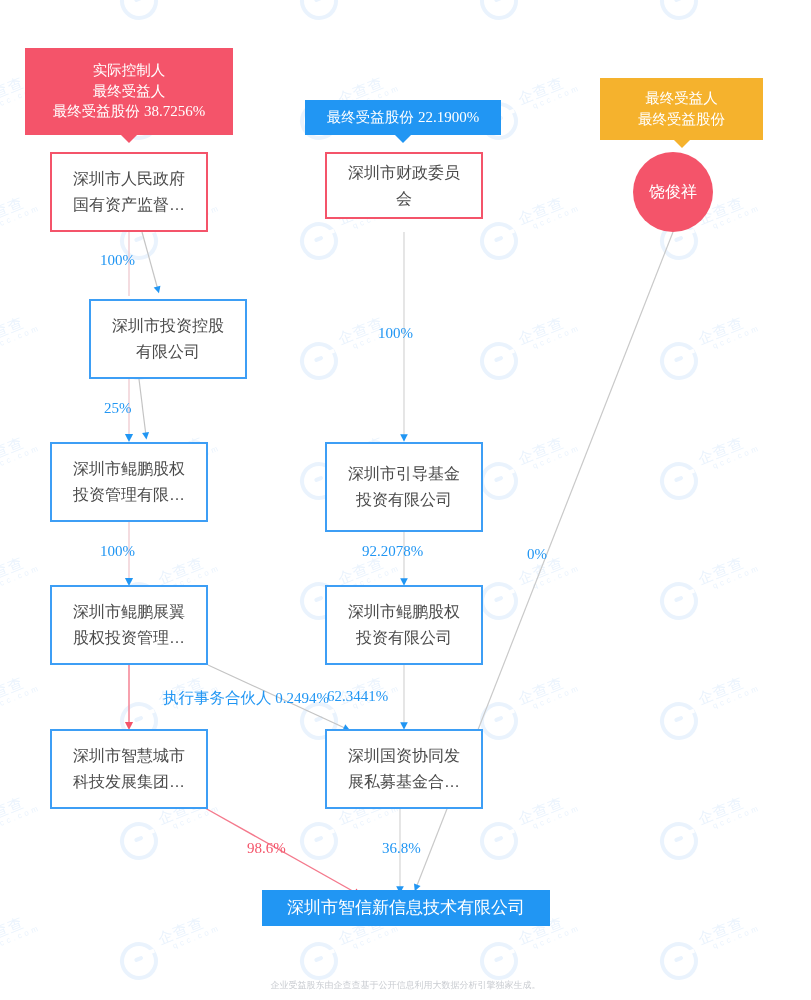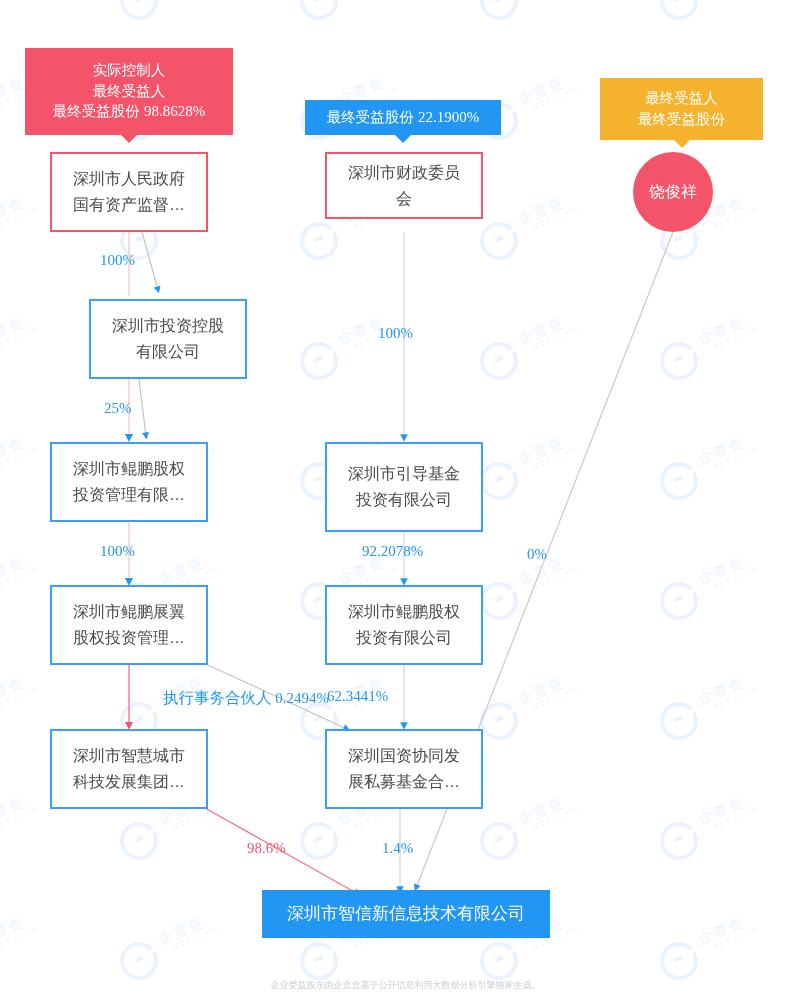--- a/index.html
+++ b/index.html
@@ -346,21 +346,21 @@
     <path d="M400,808 L400,890" stroke="#d8d8d8" stroke-width="1.3" fill="none" marker-end="url(#ar-blue)"></path>
 
     <path d="M673,232 L416,888" stroke="#c9c9c9" stroke-width="1.2" fill="none" marker-end="url(#ar-blue)"></path>
   </svg>
 
   <div class="node banner red" style="left:25px;top:48px;width:208px;height:87px;">
     <div>实际控制人</div>
     <div>最终受益人</div>
     <div>
       <span>最终受益股份</span>
-      <span class="num">98.8628%</span>
+      <span class="num">38.7256%</span>
     </div>
   </div>
 
   <div class="node banner blue" style="left:305px;top:100px;width:196px;height:35px;">
     <div>
       <span>最终受益股份</span>
       <span class="num">22.1900%</span>
     </div>
   </div>
 
@@ -411,21 +411,21 @@
   <div class="node box" style="left:50px;top:729px;width:158px;height:80px;">
     <div>深圳市智慧城市</div>
     <div>科技发展集团…</div>
   </div>
 
   <div class="node box" style="left:325px;top:729px;width:158px;height:80px;">
     <div>深圳国资协同发</div>
     <div>展私募基金合…</div>
   </div>
 
-  <div class="node box target" style="left:262px;top:890px;width:288px;height:48px;">
+  <div class="node box target" style="left:262px;top:890px;width:288px;height:36px;">
     <div>深圳市智信新信息技术有限公司</div>
   </div>
 
   <div class="elabel" style="left:100px;top:252px;">100%</div>
 
   <div class="elabel" style="left:104px;top:400px;">25%</div>
 
   <div class="elabel" style="left:100px;top:543px;">100%</div>
 
   <div class="elabel" style="left:378px;top:325px;">100%</div>
@@ -434,19 +434,19 @@
 
   <div class="elabel" style="left:163px;top:688px;">
     <span class="cn">执行事务合伙人</span>
     <span>0.2494%</span>
   </div>
 
   <div class="elabel" style="left:327px;top:688px;">62.3441%</div>
 
   <div class="elabel pink" style="left:247px;top:840px;">98.6%</div>
 
-  <div class="elabel" style="left:382px;top:840px;">1.4%</div>
+  <div class="elabel" style="left:382px;top:840px;">36.8%</div>
 
   <div class="elabel" style="left:527px;top:546px;">0%</div>
 
   <div id="footer">企业受益股东由企查查基于公开信息利用大数据分析引擎独家生成。</div>
 
 </div>
 
 </body></html>

